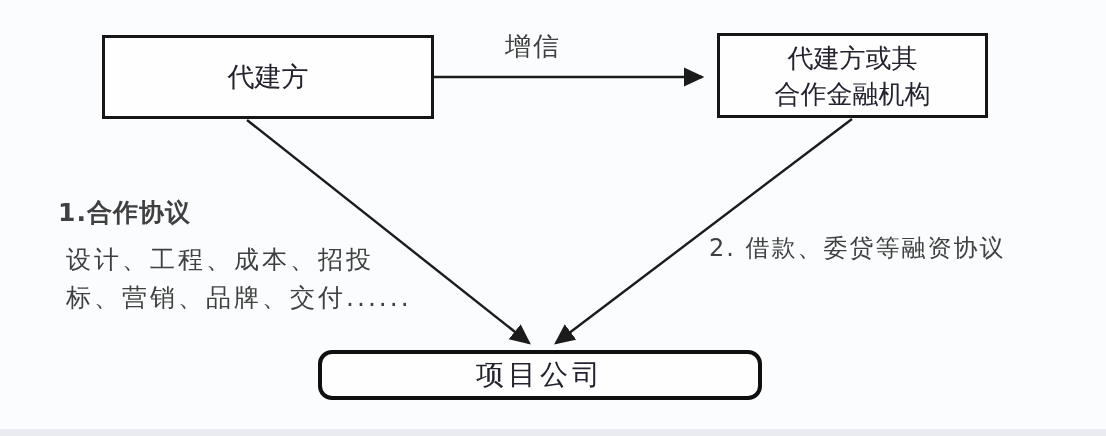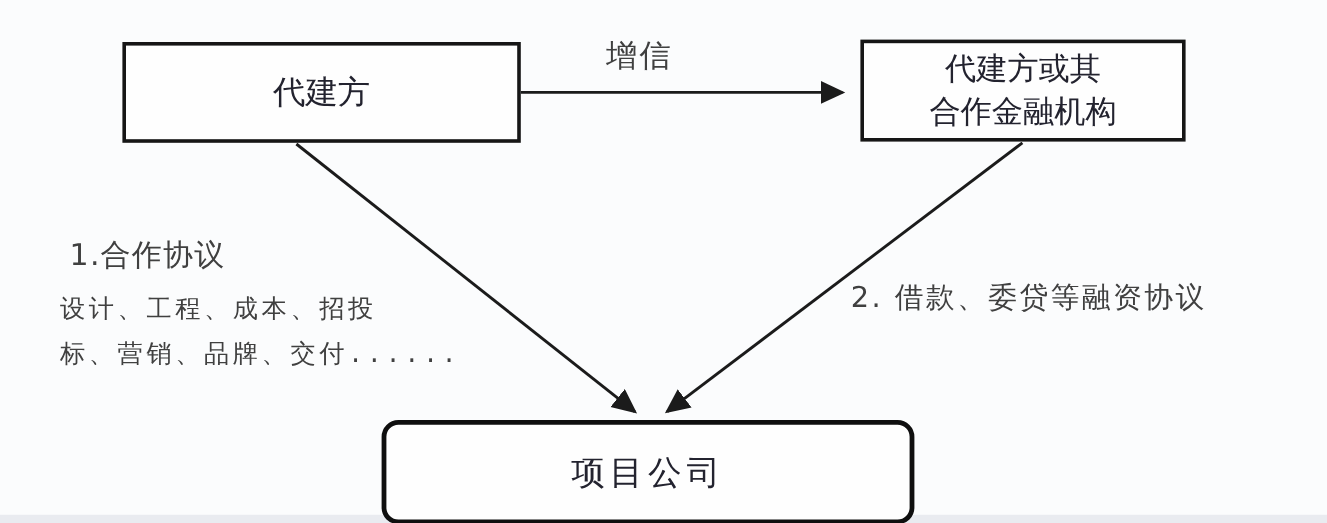--- a/index.html
+++ b/index.html
@@ -47,21 +47,21 @@
     top: 33px;
     width: 271px;
     height: 85px;
     font-size: 26px;
     line-height: 36px;
   }
   .node-project {
     left: 318px;
     top: 350px;
     width: 444px;
-    height: 87px;
+    height: 50px;
     border-width: 4px;
     border-color: #0f0f0f;
     border-radius: 14px;
     font-size: 28px;
     letter-spacing: 4px;
   }
   .multiline {
     white-space: pre-line;
   }
   .edge-label {
@@ -73,28 +73,28 @@
     left: 505px;
     top: 29px;
     font-size: 26px;
     letter-spacing: 2px;
   }
   .label-coop-title {
     left: 58px;
     top: 196px;
     font-size: 25px;
     letter-spacing: 1px;
+    font-weight: bold;
   }
   .label-coop-detail {
-    left: 50px;
+    left: 66px;
     top: 241px;
-    font-size: 21px;
+    font-size: 25px;
     line-height: 38px;
     letter-spacing: 3px;
-    font-family: Liberation Mono, monospace;
   }
   .label-financing {
     left: 709px;
     top: 232px;
     font-size: 24px;
     letter-spacing: 2px;
   }
   .bottom-strip {
     position: absolute;
     left: 0;

